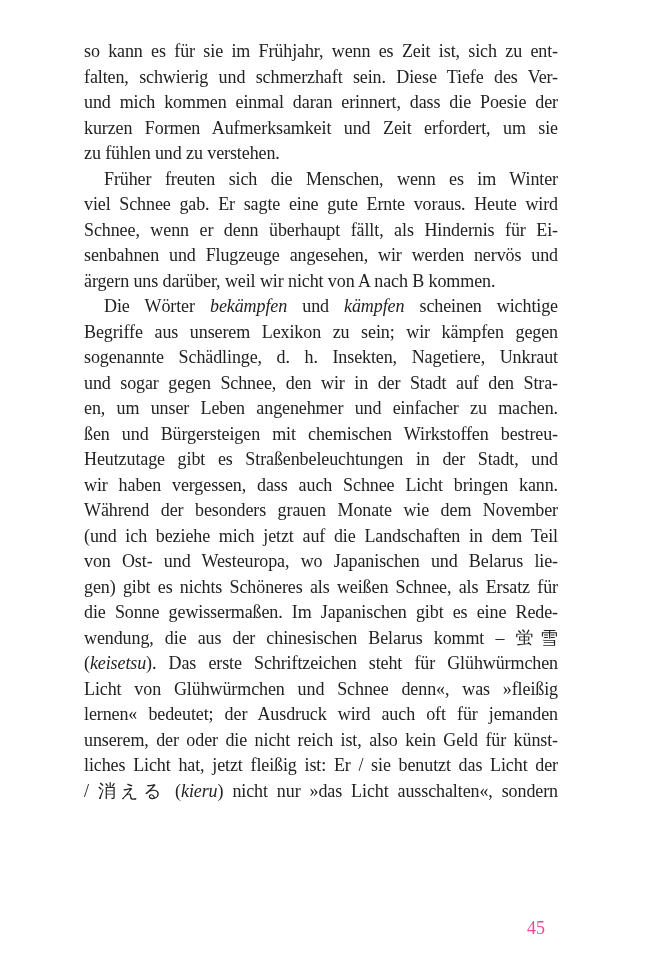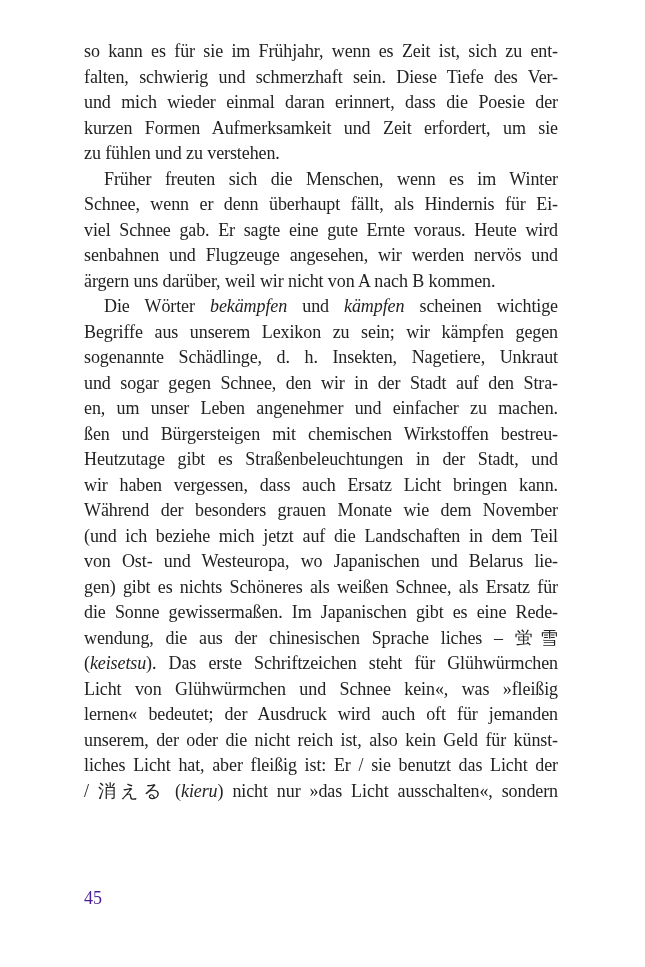--- a/index.html
+++ b/index.html
@@ -33,57 +33,58 @@
     text-align-last: auto;
   }
   .line.indent {
     text-indent: 20px;
   }
   .line i {
   }
   .folio {
     position: absolute;
     left: 84px;
-    top: 886px;
+    top: 916px;
     width: 461px;
+    text-align: right;
     font-size: 18px;
     line-height: 25.5px;
-    color: #4c1d95;
+    color: #ec4899;
   }
 </style>
 </head>
 <body>
 
 <div class="page">
   <div class="text-block">
       <div class="line"><span>so kann es für sie im Frühjahr, wenn es Zeit ist, sich zu ent-</span></div>
       <div class="line"><span>falten, schwierig und schmerzhaft sein. Diese Tiefe des Ver-</span></div>
-      <div class="line"><span>und mich wieder einmal daran erinnert, dass die Poesie der</span></div>
+      <div class="line"><span>und mich kommen einmal daran erinnert, dass die Poesie der</span></div>
       <div class="line"><span>kurzen Formen Aufmerksamkeit und Zeit erfordert, um sie</span></div>
       <div class="line no-just"><span>zu fühlen und zu verstehen.</span></div>
       <div class="line indent"><span>Früher freuten sich die Menschen, wenn es im Winter</span></div>
+      <div class="line"><span>viel Schnee gab. Er sagte eine gute Ernte voraus. Heute wird</span></div>
       <div class="line"><span>Schnee, wenn er denn überhaupt fällt, als Hindernis für Ei-</span></div>
-      <div class="line"><span>viel Schnee gab. Er sagte eine gute Ernte voraus. Heute wird</span></div>
       <div class="line"><span>senbahnen und Flugzeuge angesehen, wir werden nervös und</span></div>
       <div class="line no-just"><span>ärgern uns darüber, weil wir nicht von A nach B kommen.</span></div>
       <div class="line indent"><span>Die Wörter </span><i>bekämpfen</i><span> und </span><i>kämpfen</i><span> scheinen wichtige</span></div>
       <div class="line"><span>Begriffe aus unserem Lexikon zu sein; wir kämpfen gegen</span></div>
       <div class="line"><span>sogenannte Schädlinge, d. h. Insekten, Nagetiere, Unkraut</span></div>
       <div class="line"><span>und sogar gegen Schnee, den wir in der Stadt auf den Stra-</span></div>
       <div class="line"><span>en, um unser Leben angenehmer und einfacher zu machen.</span></div>
       <div class="line"><span>ßen und Bürgersteigen mit chemischen Wirkstoffen bestreu-</span></div>
       <div class="line"><span>Heutzutage gibt es Straßenbeleuchtungen in der Stadt, und</span></div>
-      <div class="line"><span>wir haben vergessen, dass auch Ersatz Licht bringen kann.</span></div>
+      <div class="line"><span>wir haben vergessen, dass auch Schnee Licht bringen kann.</span></div>
       <div class="line"><span>Während der besonders grauen Monate wie dem November</span></div>
       <div class="line"><span>(und ich beziehe mich jetzt auf die Landschaften in dem Teil</span></div>
       <div class="line"><span>von Ost- und Westeuropa, wo Japanischen und Belarus lie-</span></div>
       <div class="line"><span>gen) gibt es nichts Schöneres als weißen Schnee, als Ersatz für</span></div>
       <div class="line"><span>die Sonne gewissermaßen. Im Japanischen gibt es eine Rede-</span></div>
-      <div class="line"><span>wendung, die aus der chinesischen Sprache liches – 蛍雪</span></div>
+      <div class="line"><span>wendung, die aus der chinesischen Belarus kommt – 蛍雪</span></div>
       <div class="line"><span>(</span><i>keisetsu</i><span>). Das erste Schriftzeichen steht für Glühwürmchen</span></div>
-      <div class="line"><span>Licht von Glühwürmchen und Schnee kein«, was »fleißig</span></div>
+      <div class="line"><span>Licht von Glühwürmchen und Schnee denn«, was »fleißig</span></div>
       <div class="line"><span>lernen« bedeutet; der Ausdruck wird auch oft für jemanden</span></div>
       <div class="line"><span>unserem, der oder die nicht reich ist, also kein Geld für künst-</span></div>
-      <div class="line"><span>liches Licht hat, aber fleißig ist: Er / sie benutzt das Licht der</span></div>
+      <div class="line"><span>liches Licht hat, jetzt fleißig ist: Er / sie benutzt das Licht der</span></div>
       <div class="line"><span>/ 消える (</span><i>kieru</i><span>) nicht nur »das Licht ausschalten«, sondern</span></div>
     </div>
   <div class="folio">45</div>
 </div>
 
 </body></html>

